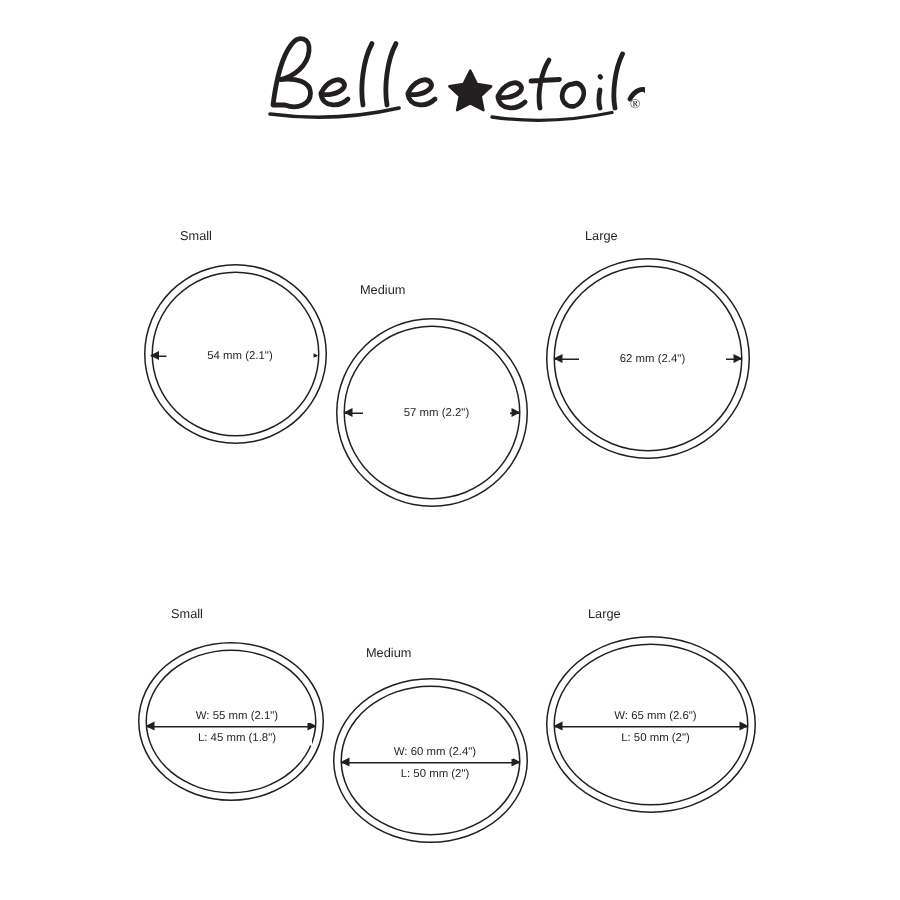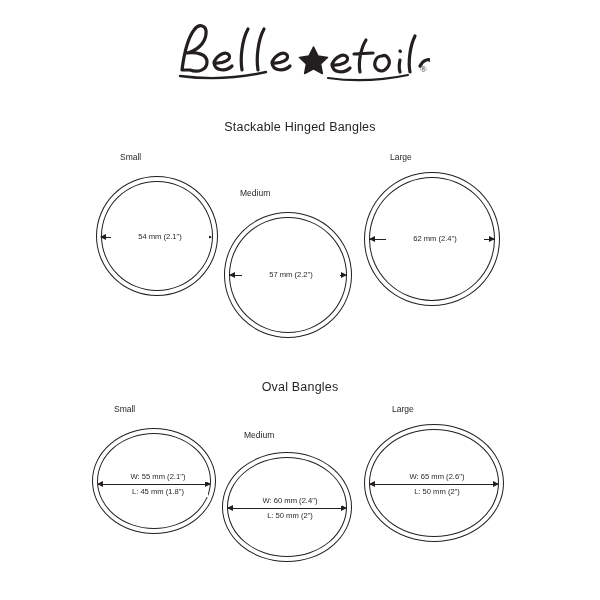--- a/index.html
+++ b/index.html
@@ -133,41 +133,39 @@
         <path d="M240 52 C238 42 240 26 245 16"></path>
 
         <path d="M250 46 C253 40 259 38 261 41"></path>
 
         <path d="M158 58 C186 62 214 60 238 55" stroke-width="2.2"></path>
       </g>
       <text x="250" y="52" font-family="'Liberation Serif', serif" font-size="9" fill="#231f20">®</text>
     </svg>
   </div>
 
-  <div class="section-title" id="title-hinged">Stackable Hinged Bangles</div>
 
   <div class="size-label" style="left: 120px; top: 152px; width: 80px;">Small</div>
   <div class="shape" style="left: 96px; top: 176px; width: 122px; height: 120px;"></div>
   <div class="shape inner" style="left: 101px; top: 181px; width: 112px; height: 110px;"></div>
   <div class="dim" style="left: 101px; top: 237px; width: 110px;"></div>
   <div class="dim-text" style="left: 111px; top: 232px; width: 92px;">54 mm (2.1")</div>
 
   <div class="size-label" style="left: 240px; top: 188px; width: 80px;">Medium</div>
   <div class="shape" style="left: 224px; top: 212px; width: 128px; height: 126px;"></div>
   <div class="shape inner" style="left: 229px; top: 217px; width: 118px; height: 116px;"></div>
   <div class="dim" style="left: 230px; top: 275px; width: 116px;"></div>
   <div class="dim-text" style="left: 242px; top: 270px; width: 92px;">57 mm (2.2")</div>
 
   <div class="size-label" style="left: 390px; top: 152px; width: 80px;">Large</div>
   <div class="shape" style="left: 364px; top: 172px; width: 136px; height: 134px;"></div>
   <div class="shape inner" style="left: 369px; top: 177px; width: 126px; height: 124px;"></div>
   <div class="dim" style="left: 370px; top: 239px; width: 124px;"></div>
   <div class="dim-text" style="left: 386px; top: 234px; width: 92px;">62 mm (2.4")</div>
 
-  <div class="section-title" id="title-oval">Oval Bangles</div>
 
   <div class="size-label" style="left: 114px; top: 404px; width: 80px;">Small</div>
   <div class="shape" style="left: 92px; top: 428px; width: 124px; height: 106px;"></div>
   <div class="shape inner" style="left: 97px; top: 433px; width: 114px; height: 96px;"></div>
   <div class="dim" style="left: 98px; top: 484px; width: 112px;"></div>
   <div class="dim-text two-line" style="left: 108px; top: 472px; width: 94px;">W: 55 mm (2.1")</div>
   <div class="dim-text two-line" style="left: 108px; top: 487px; width: 94px;">L: 45 mm (1.8")</div>
 
   <div class="size-label" style="left: 244px; top: 430px; width: 80px;">Medium</div>
   <div class="shape" style="left: 222px; top: 452px; width: 130px; height: 110px;"></div>

